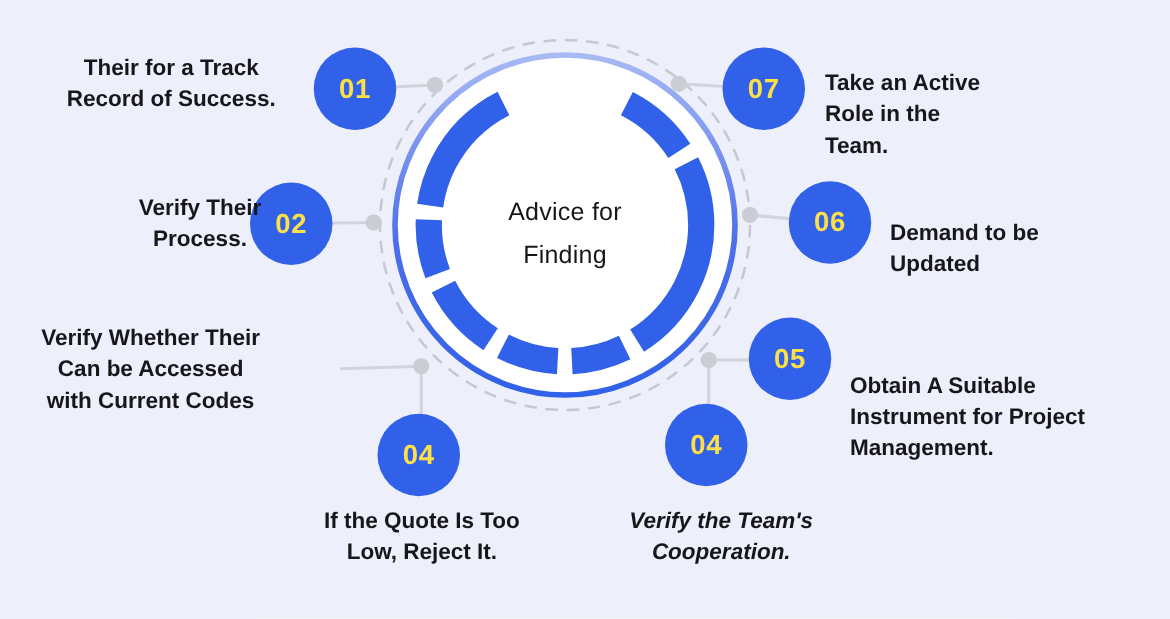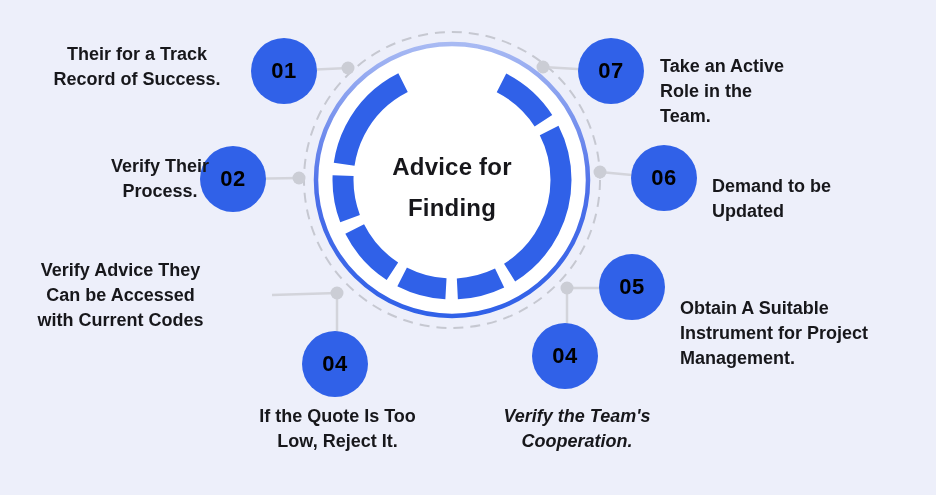--- a/index.html
+++ b/index.html
@@ -14,29 +14,29 @@
     overflow:hidden;
   }
   svg{position:absolute;left:0;top:0;}
   .center-svg{left:292px;top:20px;}
   .center-title{
     position:absolute;
     left:352px;top:132px;
     width:200px;height:110px;
     display:flex;flex-direction:column;justify-content:center;align-items:center;
     text-align:center;
-    font-size:24px;font-weight:bold;color:#17171b;
+    font-size:20px;font-weight:normal;color:#17171b;
     line-height:1.72;
     letter-spacing:.2px;
   }
   .badge{
     position:absolute;
     width:66px;height:66px;border-radius:50%;
     background:#3061e8;
-    color:#000000;font-size:22px;font-weight:bold;letter-spacing:.5px;
+    color:#fde047;font-size:22px;font-weight:bold;letter-spacing:.5px;
     display:flex;align-items:center;justify-content:center;
   }
   .pos-b01{left:251px;top:38px;}
   .pos-b02{left:200px;top:146px;}
   .pos-b03{left:239px;top:263px;}
   .pos-b04l{left:302px;top:331px;}
   .pos-b04r{left:532px;top:323px;}
   .pos-b05{left:599px;top:254px;}
   .pos-b06{left:631px;top:145px;}
   .pos-b07{left:578px;top:38px;}
@@ -103,20 +103,20 @@
   <div class="badge pos-b01">01</div>
   <div class="badge pos-b02">02</div>
   <div class="badge pos-b04l">04</div>
   <div class="badge pos-b04r">04</div>
   <div class="badge pos-b05">05</div>
   <div class="badge pos-b06">06</div>
   <div class="badge pos-b07">07</div>
 
   <div class="item-text t-center pos-t1">Their for a Track Record of Success.</div>
   <div class="item-text t-center pos-t2">Verify Their Process.</div>
-  <div class="item-text t-center pos-t3">Verify Advice They Can be Accessed with Current Codes</div>
+  <div class="item-text t-center pos-t3">Verify Whether Their Can be Accessed with Current Codes</div>
   <div class="item-text t-center pos-t4l">If the Quote Is Too Low, Reject It.</div>
   <div class="item-text t-center pos-t4r">Verify the Team's Cooperation.</div>
   <div class="item-text t-left pos-t5">Obtain A Suitable Instrument for Project Management.</div>
   <div class="item-text t-left pos-t6">Demand to be Updated</div>
   <div class="item-text t-left pos-t7">Take an Active Role in the Team.</div>
 
 </div>
 
 </body></html>

